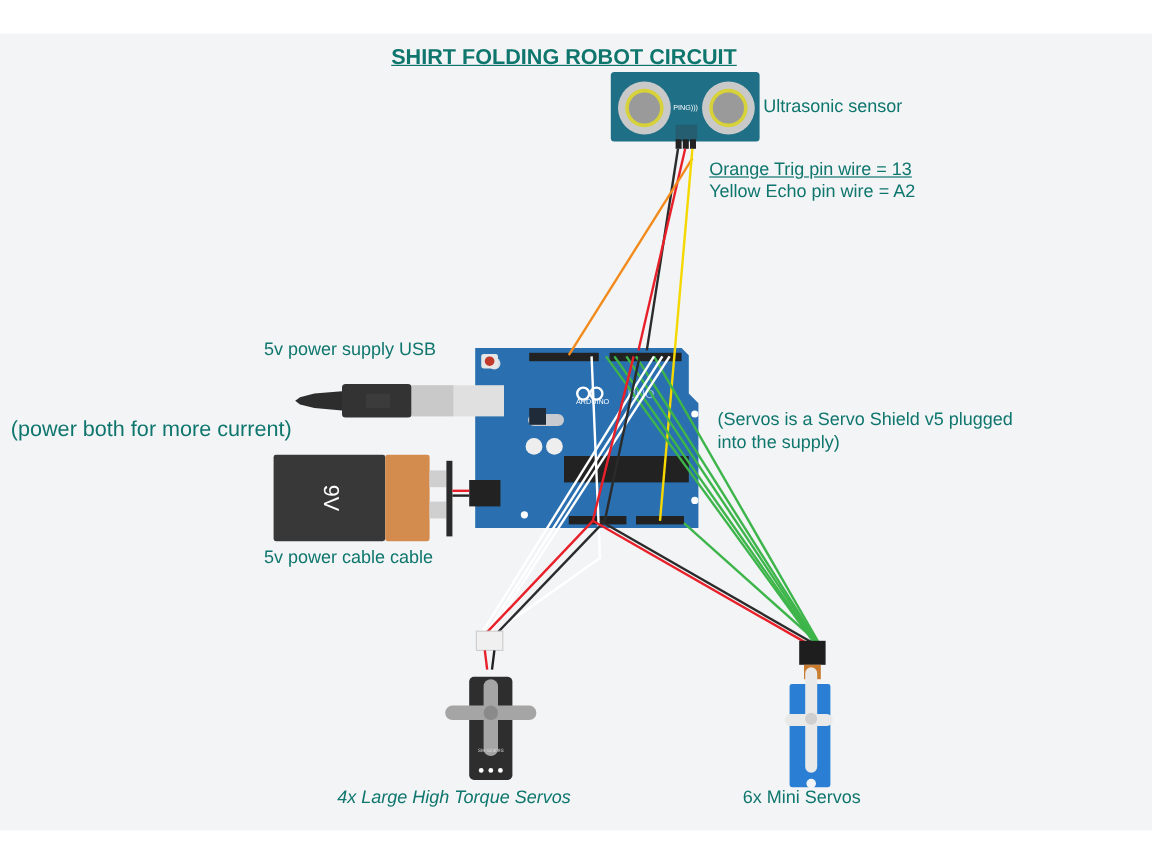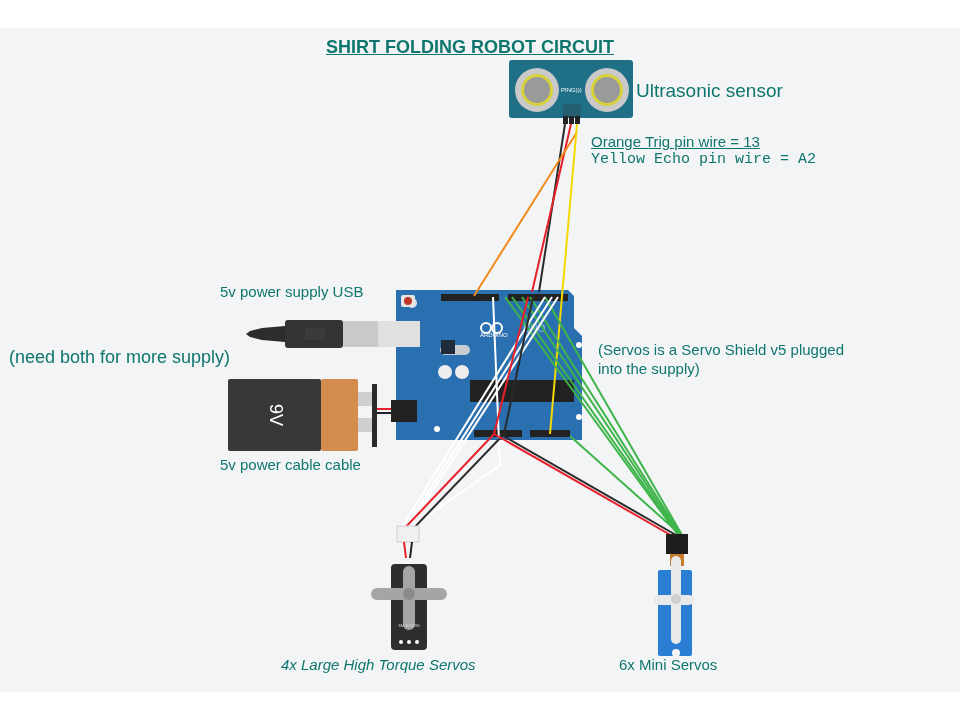--- a/index.html
+++ b/index.html
@@ -1,22 +1,22 @@
 <!DOCTYPE html>
 <html><head>
 <meta charset="utf-8">
 <style>
   html,body{margin:0;padding:0;}
   body{width:960px;height:720px;background:#ffffff;position:relative;overflow:hidden;font-family:"Liberation Sans",sans-serif;}
   #canvas{position:absolute;left:0;top:28px;width:960px;height:664px;background:#f3f4f6;}
   .lbl{position:absolute;color:#0f766e;font-family:"Liberation Sans",sans-serif;white-space:nowrap;line-height:1.2;}
   #title{left:326px;top:37px;font-size:18px;font-weight:bold;text-decoration:underline;}
-  #lbl-us{left:636px;top:80px;font-size:19px;}
+  #lbl-us{left:636px;top:80px;font-size:15px;}
   #lbl-trig{left:591px;top:133px;font-size:15px;text-decoration:underline;}
-  #lbl-echo{left:591px;top:151px;font-size:15px;font-family:Liberation Mono, monospace;}
+  #lbl-echo{left:591px;top:151px;font-size:15px;}
   #lbl-usb{left:220px;top:283px;font-size:15px;}
   #lbl-both{left:9px;top:347px;font-size:18px;}
   #lbl-shield1{left:598px;top:341px;font-size:15px;}
   #lbl-shield2{left:598px;top:360px;font-size:15px;}
   #lbl-cable{left:220px;top:456px;font-size:15px;}
   #lbl-large{left:281px;top:656px;font-size:15px;font-style:italic;}
   #lbl-mini{left:619px;top:656px;font-size:15px;}
   svg#diagram{position:absolute;left:0;top:0;}
 </style>
 </head>
@@ -141,18 +141,18 @@
     <circle cx="676" cy="599" r="5" fill="#cfcfcf"></circle>
     <circle cx="676" cy="653" r="4" fill="#f3f4f6"></circle>
   </g>
 </svg>
 
 <div class="lbl" id="title">SHIRT FOLDING ROBOT CIRCUIT</div>
 <div class="lbl" id="lbl-us">Ultrasonic sensor</div>
 <div class="lbl" id="lbl-trig">Orange Trig pin wire = 13</div>
 <div class="lbl" id="lbl-echo">Yellow Echo pin wire = A2</div>
 <div class="lbl" id="lbl-usb">5v power supply USB</div>
-<div class="lbl" id="lbl-both">(need both for more supply)</div>
+<div class="lbl" id="lbl-both">(power both for more current)</div>
 <div class="lbl" id="lbl-shield1">(Servos is a Servo Shield v5 plugged</div>
 <div class="lbl" id="lbl-shield2">into the supply)</div>
 <div class="lbl" id="lbl-cable">5v power cable cable</div>
 <div class="lbl" id="lbl-large">4x Large High Torque Servos</div>
 <div class="lbl" id="lbl-mini">6x Mini Servos</div>
 
 </body></html>

